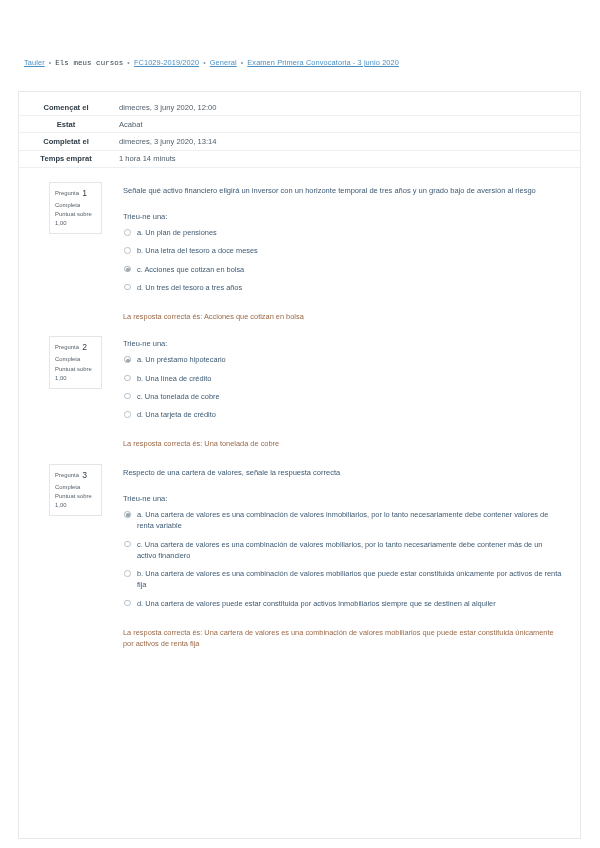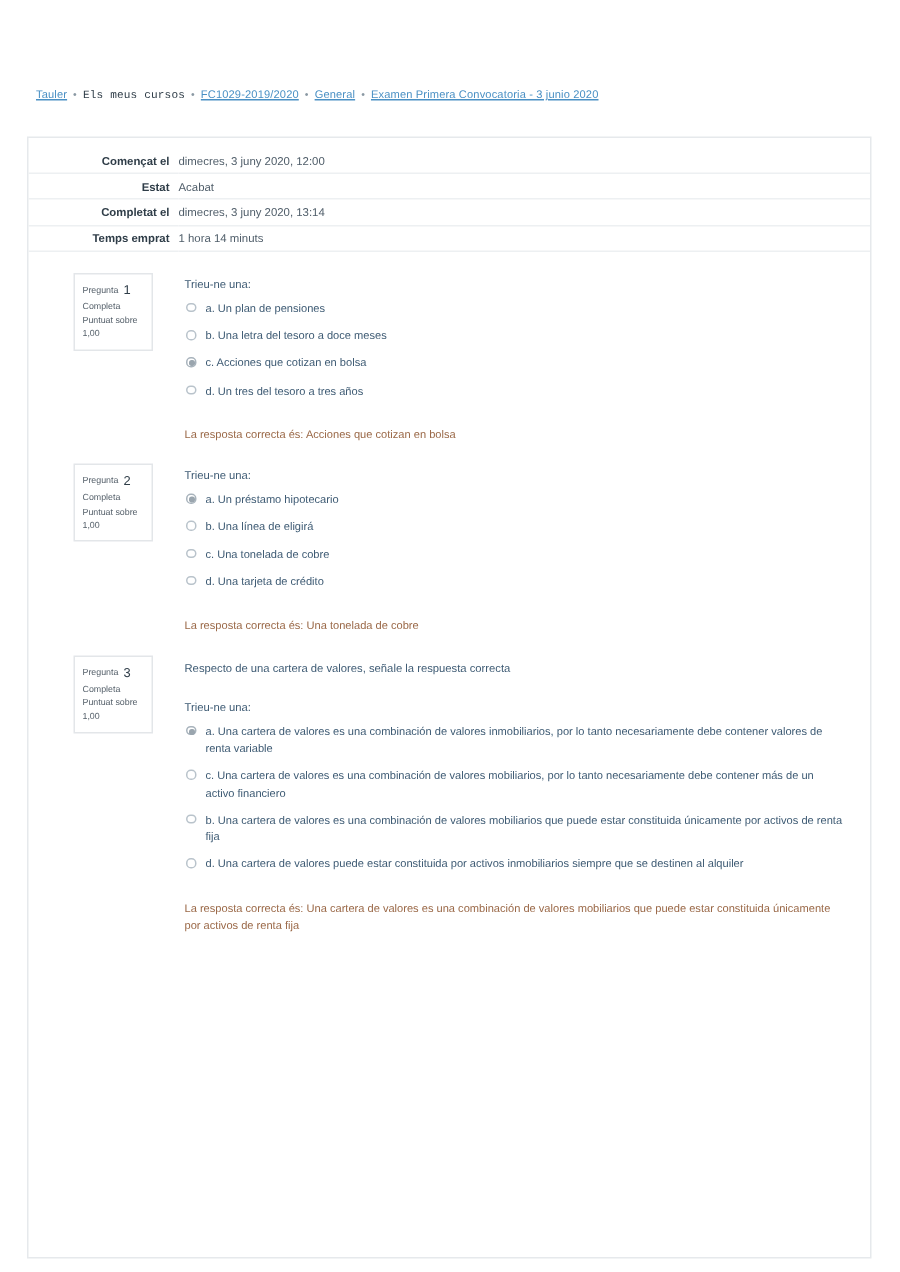--- a/index.html
+++ b/index.html
@@ -56,21 +56,21 @@
     width: 100%;
     border-collapse: collapse;
     margin-top: 7px;
     font-size: 7.6px;
   }
   .summary-table tr {
     border-bottom: 1px solid #edf0f2;
   }
   .summary-table td.label {
     width: 100px;
-    text-align: right;
+    text-align: center;
     padding: 3.6px 6px 3.6px 0;
     font-weight: bold;
     color: #2f3d48;
     white-space: nowrap;
   }
   .summary-table td.value {
     text-align: left;
     padding: 3.6px 0 3.6px 0;
     color: #4f5d69;
     white-space: nowrap;
@@ -199,41 +199,42 @@
   </table>
 
   <div id="questions-root">
       <div class="question">
         <div class="q-info">
           <div class="q-num-line"><span>Pregunta</span><span class="q-num"> 1</span></div>
           <span class="q-state">Completa</span>
           <span class="q-grade">Puntuat sobre 1,00</span>
         </div>
         <div class="q-body">
+          <p class="q-text">Señale qué activo financiero eligirá un inversor con un horizonte temporal de tres años y un grado bajo de aversión al riesgo</p>
           <p class="q-prompt">Trieu-ne una:</p>
           <ul class="answers">
             <li class="answer"><span class="radio"></span><span class="atext">a. Un plan de pensiones</span></li>
             <li class="answer"><span class="radio"></span><span class="atext">b. Una letra del tesoro a doce meses</span></li>
             <li class="answer"><span class="radio checked"></span><span class="atext">c. Acciones que cotizan en bolsa</span></li>
             <li class="answer"><span class="radio"></span><span class="atext">d. Un tres del tesoro a tres años</span></li>
           </ul>
           <div class="feedback">La resposta correcta és: Acciones que cotizan en bolsa</div>
         </div>
       </div>
       <div class="question">
         <div class="q-info">
           <div class="q-num-line"><span>Pregunta</span><span class="q-num"> 2</span></div>
           <span class="q-state">Completa</span>
           <span class="q-grade">Puntuat sobre 1,00</span>
         </div>
         <div class="q-body">
           <p class="q-prompt">Trieu-ne una:</p>
           <ul class="answers">
             <li class="answer"><span class="radio checked"></span><span class="atext">a. Un préstamo hipotecario</span></li>
-            <li class="answer"><span class="radio"></span><span class="atext">b. Una línea de eligirá</span></li>
+            <li class="answer"><span class="radio"></span><span class="atext">b. Una línea de crédito</span></li>
             <li class="answer"><span class="radio"></span><span class="atext">c. Una tonelada de cobre</span></li>
             <li class="answer"><span class="radio"></span><span class="atext">d. Una tarjeta de crédito</span></li>
           </ul>
           <div class="feedback">La resposta correcta és: Una tonelada de cobre</div>
         </div>
       </div>
       <div class="question">
         <div class="q-info">
           <div class="q-num-line"><span>Pregunta</span><span class="q-num"> 3</span></div>
           <span class="q-state">Completa</span>

